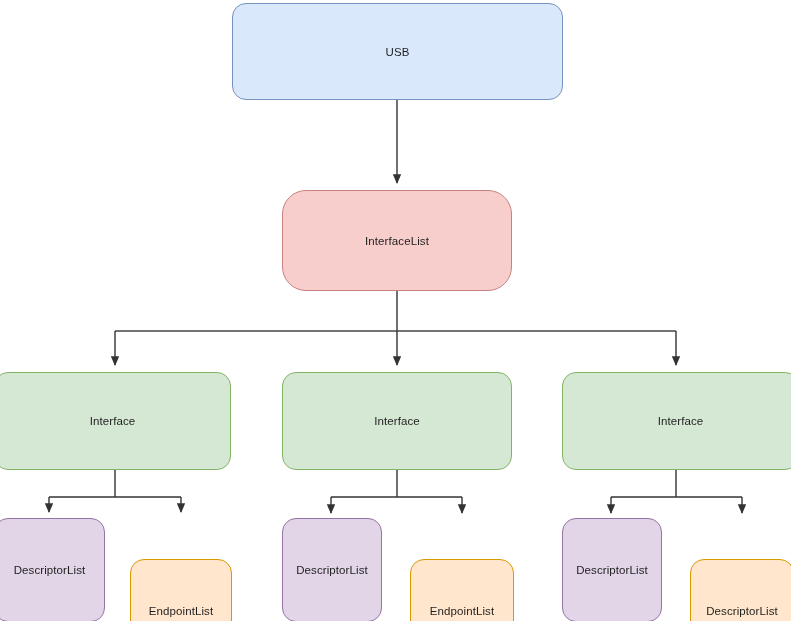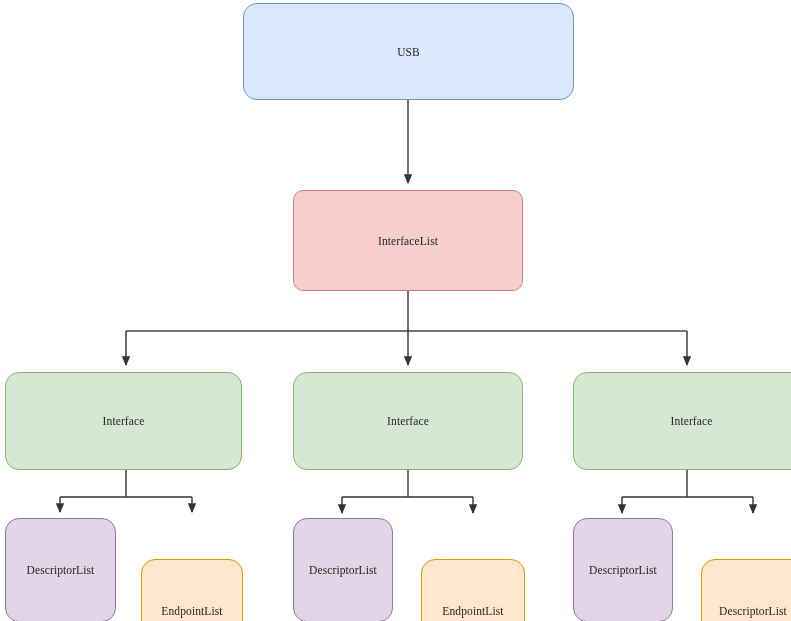--- a/index.html
+++ b/index.html
@@ -9,25 +9,24 @@
   }
   body {
     width: 791px;
     height: 621px;
     position: relative;
     overflow: hidden;
     font-family: "Liberation Sans", sans-serif;
   }
   #diagram-canvas {
     position: absolute;
-    left: 12px;
+    left: 1px;
     top: 0;
     width: 634px;
     height: 621px;
-    font-family: Liberation Serif, serif;
   }
   .edge-layer {
     position: absolute;
     left: 0;
     top: 0;
     width: 791px;
     height: 621px;
     pointer-events: none;
   }
   .node {
@@ -54,21 +53,21 @@
     height: 97px;
     border-radius: 14px;
     background: #dae8fc;
     border-color: #7793bd;
   }
   .n-interfacelist {
     left: 281px;
     top: 190px;
     width: 230px;
     height: 101px;
-    border-radius: 10px;
+    border-radius: 24px;
     background: #f8cecc;
     border-color: #c9837f;
   }
   .n-iface {
     top: 372px;
     height: 98px;
     border-radius: 14px;
     background: #d5e8d4;
     border-color: #85b366;
   }

